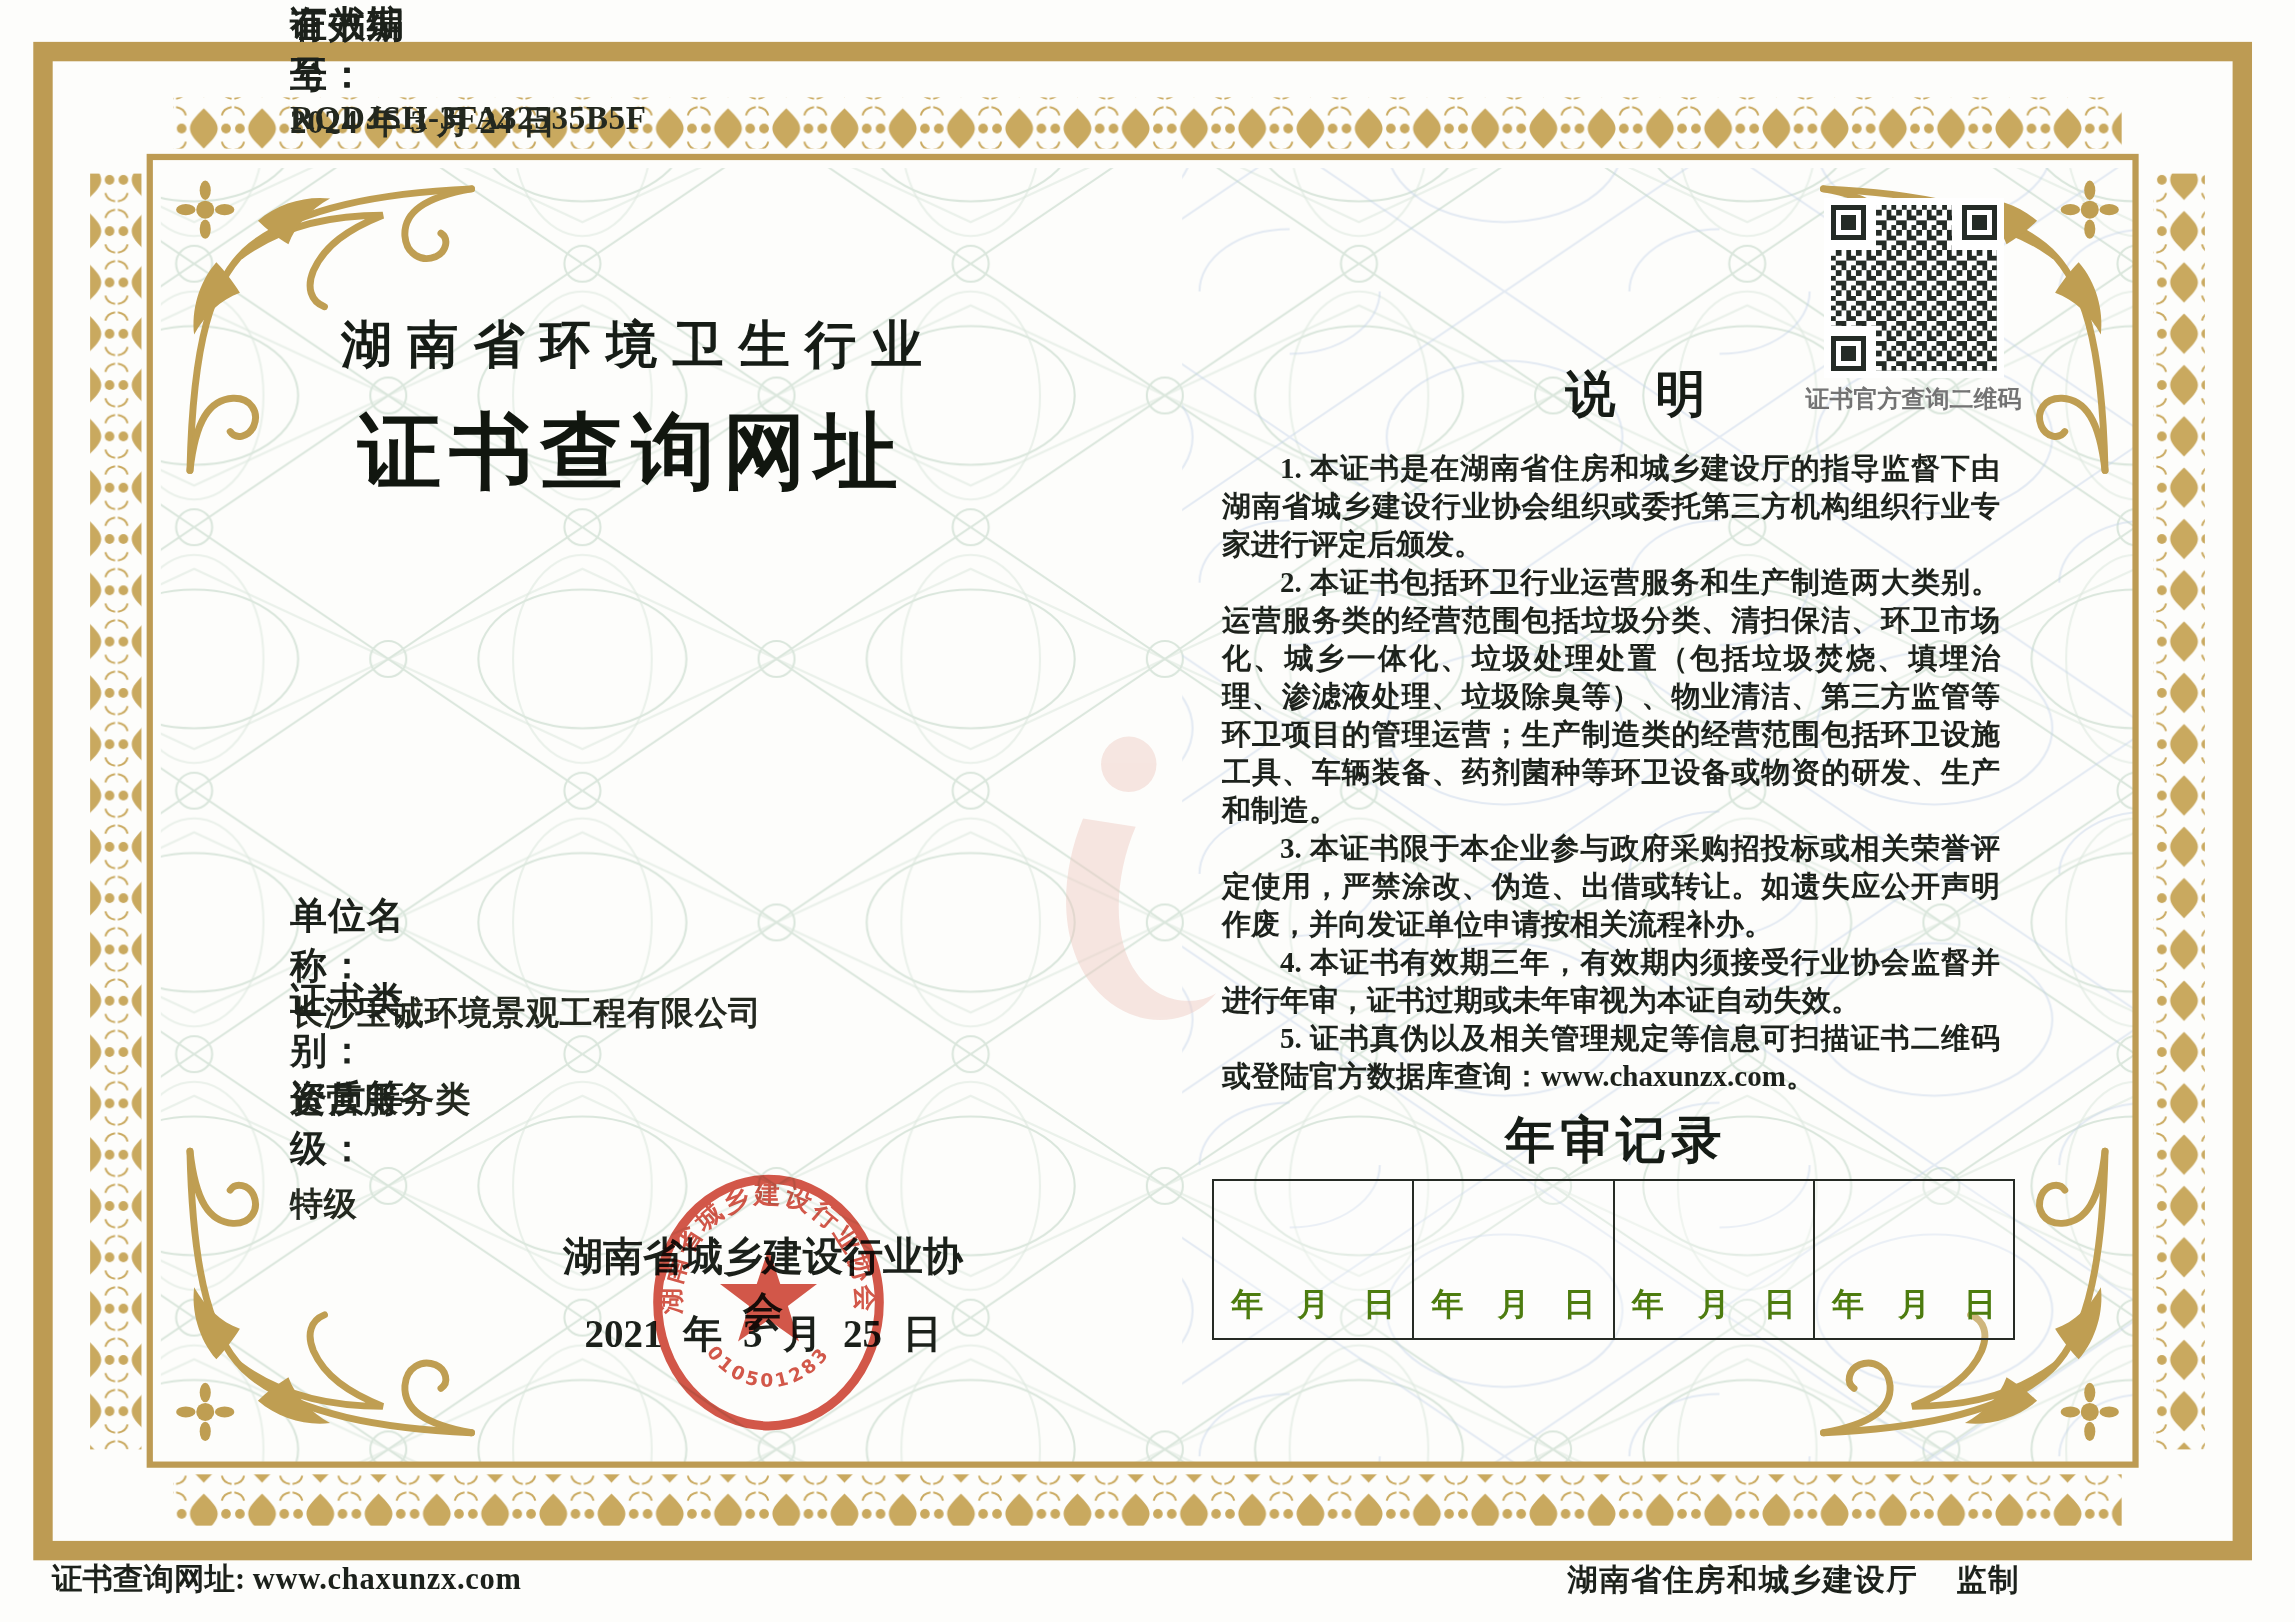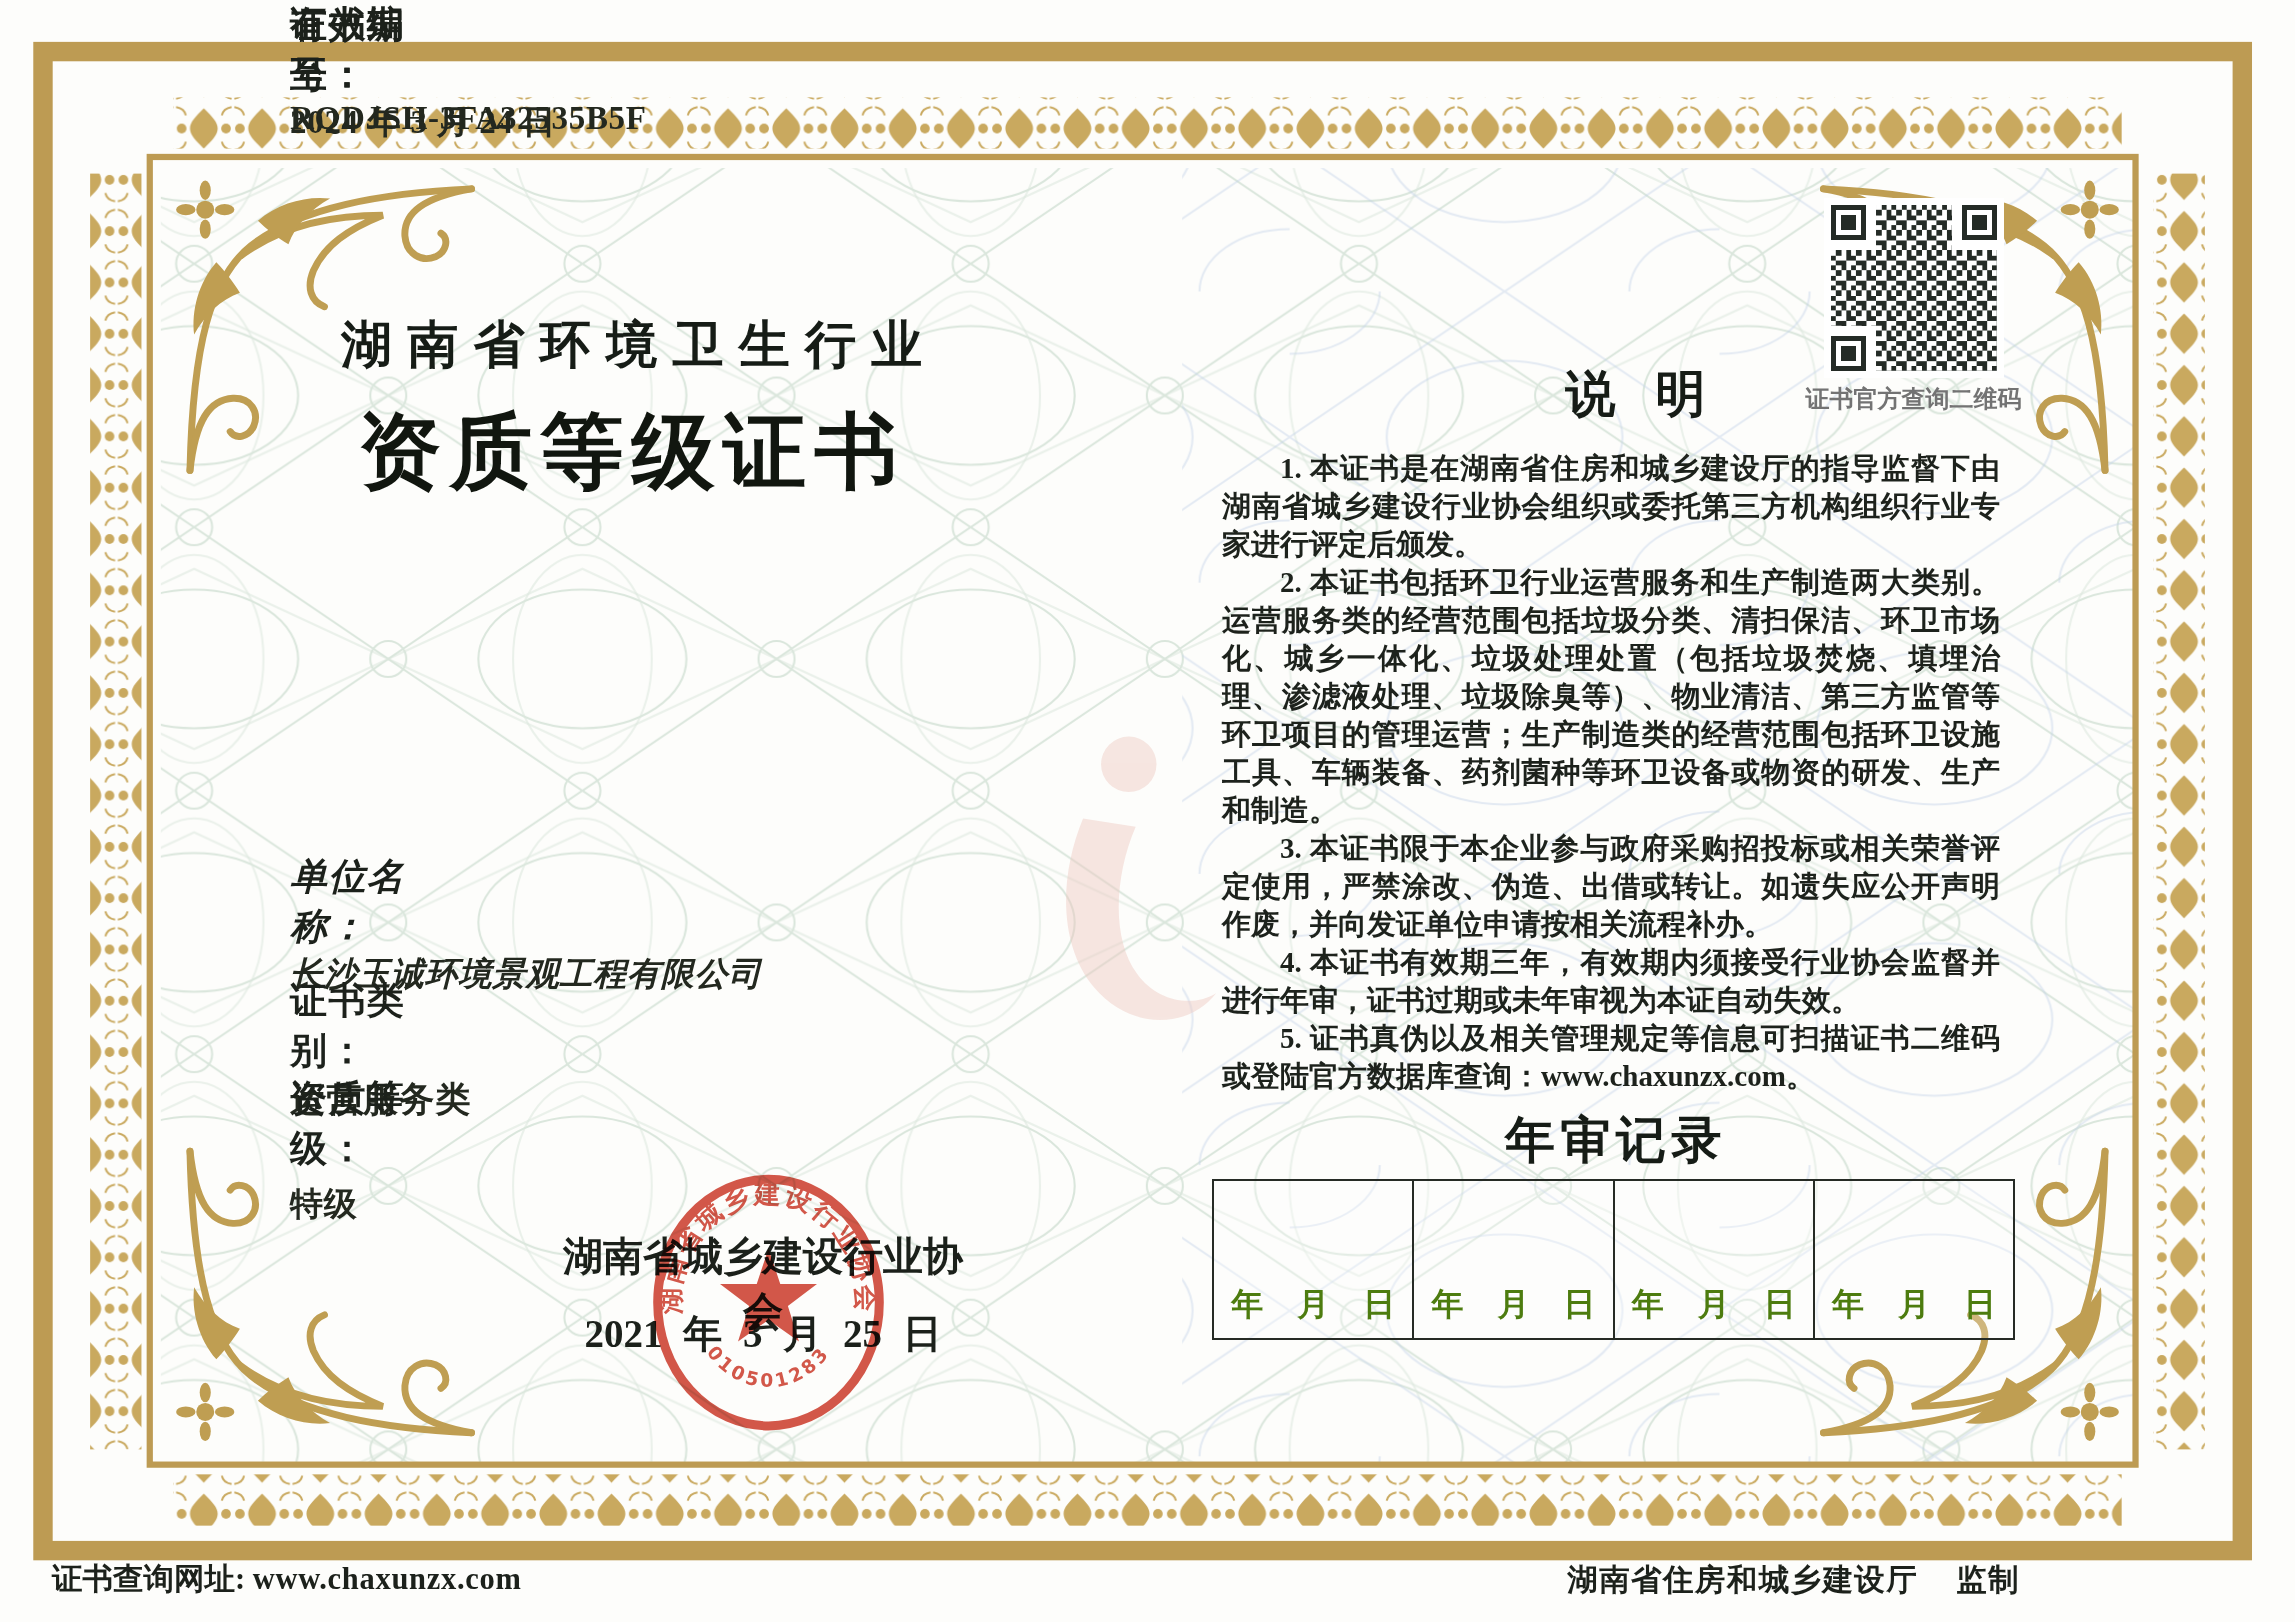--- a/index.html
+++ b/index.html
@@ -11,21 +11,21 @@
   
   .region-title{left:277px;top:311px;width:694px;text-align:center;
     font-size:51px;font-weight:bold;letter-spacing:15.3px;padding-left:15.3px;color:#161c16;}
   .doc-title{left:270px;top:397px;width:707px;text-align:center;
     font-size:83px;font-weight:bold;letter-spacing:8.3px;padding-left:8.3px;color:#11160f;}
 
   
   .field-row{left:290px;width:818px;display:flex;align-items:baseline;flex-direction:column;}
   .field-row:nth-of-type(1){top:690px;}
   .field-row:nth-of-type(2){top:786px;}
-  .field-row:nth-of-type(3){top:852px;font-style:italic;}
+  .field-row:nth-of-type(3){top:891px;}
   .field-row:nth-of-type(4){top:976px;}
   .field-row:nth-of-type(5){top:1074px;gap:8px;}
   .field-label{font-size:37px;font-weight:bold;width:186px;letter-spacing:1.4px;color:#1c211b;}
   .field-value{font-size:33px;font-weight:bold;color:#23281f;letter-spacing:0.7px;}
   .field-row:nth-of-type(4) .field-value{font-size:35px;letter-spacing:1.4px;}
 
   
   .issuer{left:548px;top:1229px;width:430px;text-align:center;font-size:40px;font-weight:bold;color:#1b201a;}
   .issue-date{left:548px;top:1307px;width:430px;text-align:center;font-size:39px;font-weight:bold;
     word-spacing:11px;color:#1b201a;}
@@ -127,21 +127,21 @@
     <rect x="130" y="250" width="74" height="1840" fill="url(#lace)"></rect>
     <rect x="3106" y="250" width="74" height="1840" fill="url(#lace)"></rect>
 
     <use xlink:href="#flourish" href="#flourish" transform="translate(252,258)"></use>
     <use xlink:href="#flourish" href="#flourish" transform="translate(3058,258) scale(-1,1)"></use>
     <use xlink:href="#flourish" href="#flourish" transform="translate(252,2080) scale(1,-1)"></use>
     <use xlink:href="#flourish" href="#flourish" transform="translate(3058,2080) scale(-1,-1)"></use>
   </svg>
 
   <div class="abs region-title">湖南省环境卫生行业</div>
-  <div class="abs doc-title">资质等级证书</div>
+  <div class="abs doc-title">证书查询网址</div>
 
   <div class="abs field-row">
     <span class="field-label">单位名称：</span>
     <span class="field-value">长沙玉诚环境景观工程有限公司</span>
   </div>
   <div class="abs field-row">
     <span class="field-label">证书类别：</span>
     <span class="field-value">运营服务类</span>
   </div>
   <div class="abs field-row">

